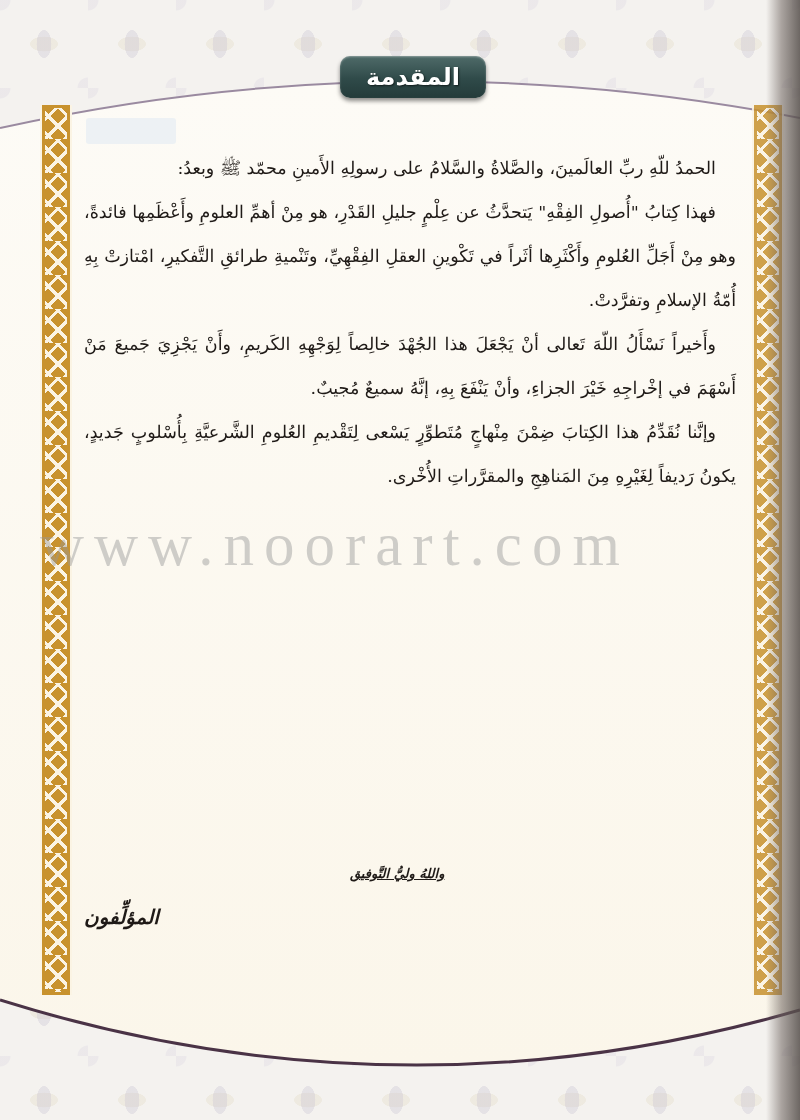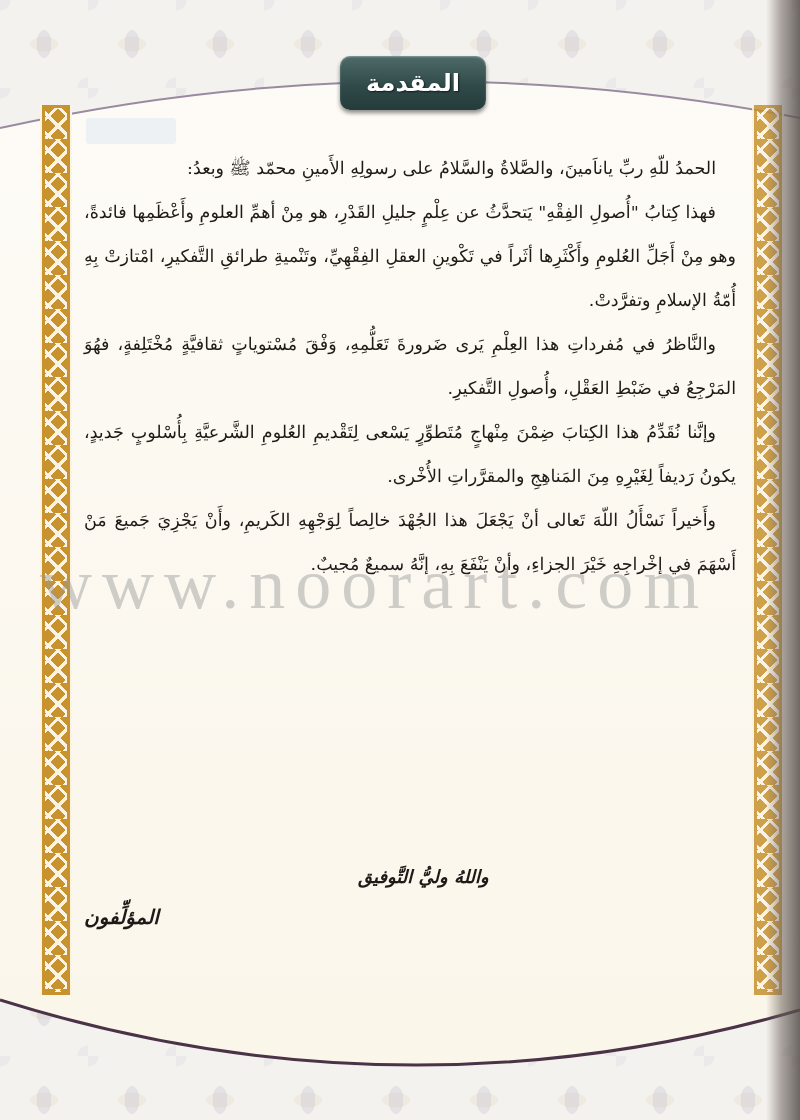--- a/index.html
+++ b/index.html
@@ -45,21 +45,21 @@
       background-size: 32px 34px;
       border-left: 2px solid #fbf4e4;
       border-right: 2px solid #fbf4e4;
       box-shadow: inset 0 0 0 3px #c8922e;
     }
     .border-left { left: 40px; }
     .border-right { left: 752px; opacity: 0.85; }
 
     
     .title-badge {
-      position: absolute; left: 340px; top: 56px; width: 146px; height: 54px;
+      position: absolute; left: 340px; top: 56px; width: 146px; height: 42px;
       z-index: 5;
       background: linear-gradient(to bottom, #4f6b69 0%, #2f4a49 55%, #243b3a 100%);
       border-radius: 10px;
       box-shadow: 0 3px 4px rgba(0,0,0,0.45), inset 0 1px 2px rgba(255,255,255,0.35);
       display: flex; align-items: center; justify-content: center;
       color: #ffffff;
       font-family: "DejaVu Sans", sans-serif;
       font-weight: bold; font-size: 24px;
       text-shadow: 1px 1px 2px rgba(0,0,0,0.6);
       direction: rtl;
@@ -82,34 +82,33 @@
       color: #1f1a17;
     }
     .body-text p { margin: 0; text-indent: 20px; }
     .body-text p.first { text-indent: 20px; }
 
     
     .watermark {
       position: absolute; left: 40px; top: 510px; width: 760px;
       z-index: 5;
       font-family: "Liberation Serif", serif;
-      font-size: 72px; letter-spacing: 10px;
+      font-size: 61px; letter-spacing: 10px;
       color: rgba(150,150,150,0.45);
       white-space: nowrap;
       pointer-events: auto;
-      margin-top: 33px;
     }
 
     
     .closing {
       position: absolute; z-index: 4; direction: rtl;
       font-family: "DejaVu Serif", serif; font-weight: bold; font-style: italic;
       color: #1f1a17;
     }
-    .closing-dua { left: 358px; top: 866px; font-size: 18px; }
+    .closing-dua { left: 350px; top: 866px; font-size: 13px; text-decoration: underline; }
     .closing-authors { left: 84px; top: 905px; font-size: 20px; font-style: italic; }
   </style>
 </head>
 <body>
 
 <div class="bg-pattern"></div>
 
 <div class="page-panel">
   <svg width="800" height="1120" viewBox="0 0 800 1120">
     <defs>
@@ -125,25 +124,24 @@
 </div>
 
 <div class="ghost-box"></div>
 
 <div class="border-strip border-left"></div>
 <div class="border-strip border-right"></div>
 
 <div class="title-badge">المقدمة</div>
 
 <div class="body-text">
-  <p class="first">الحمدُ للّهِ ربِّ ياناَمينَ، والصَّلاةُ والسَّلامُ على رسولِهِ الأَمينِ محمّد ﷺ وبعدُ:</p>
+  <p class="first">الحمدُ للّهِ ربِّ العالَمينَ، والصَّلاةُ والسَّلامُ على رسولِهِ الأَمينِ محمّد ﷺ وبعدُ:</p>
   <p>فهذا كِتابُ "أُصولِ الفِقْهِ" يَتحدَّثُ عن عِلْمٍ جليلِ القَدْرِ، هو مِنْ أهمِّ العلومِ وأَعْظَمِها فائدةً، وهو مِنْ أَجَلِّ العُلومِ وأَكْثَرِها أثَراً في تَكْوينِ العقلِ الفِقْهِيِّ، وتَنْميةِ طرائقِ التَّفكيرِ، امْتازتْ بِهِ أُمّةُ الإسلامِ وتفرَّدتْ.</p>
-  <p>والنَّاظرُ في مُفرداتِ هذا العِلْمِ يَرى ضَرورةَ تَعَلُّمِهِ، وَفْقَ مُسْتوياتٍ ثقافيَّةٍ مُخْتَلِفةٍ، فهُوَ المَرْجِعُ في ضَبْطِ العَقْلِ، وأُصولِ التَّفكيرِ.</p>
+  <p>وأَخيراً نَسْأَلُ اللّهَ تَعالى أنْ يَجْعَلَ هذا الجُهْدَ خالِصاً لِوَجْهِهِ الكَريمِ، وأَنْ يَجْزِيَ جَميعَ مَنْ أَسْهَمَ في إخْراجِهِ خَيْرَ الجزاءِ، وأنْ يَنْفَعَ بِهِ، إنَّهُ سميعٌ مُجيبٌ.</p>
   <p>وإنَّنا نُقَدِّمُ هذا الكِتابَ ضِمْنَ مِنْهاجٍ مُتَطوِّرٍ يَسْعى لِتَقْديمِ العُلومِ الشَّرعيَّةِ بِأُسْلوبٍ جَديدٍ، يكونُ رَديفاً لِغَيْرِهِ مِنَ المَناهِجِ والمقرَّراتِ الأُخْرى.</p>
-  <p>وأَخيراً نَسْأَلُ اللّهَ تَعالى أنْ يَجْعَلَ هذا الجُهْدَ خالِصاً لِوَجْهِهِ الكَريمِ، وأَنْ يَجْزِيَ جَميعَ مَنْ أَسْهَمَ في إخْراجِهِ خَيْرَ الجزاءِ، وأنْ يَنْفَعَ بِهِ، إنَّهُ سميعٌ مُجيبٌ.</p>
 </div>
 
 <div class="watermark">www.noorart.com</div>
 
 <div class="closing closing-dua">واللهُ وليُّ التَّوفيق</div>
 <div class="closing closing-authors">المؤلِّفون</div>
 
 <div class="spine-shadow"></div>
 
 </body></html>

